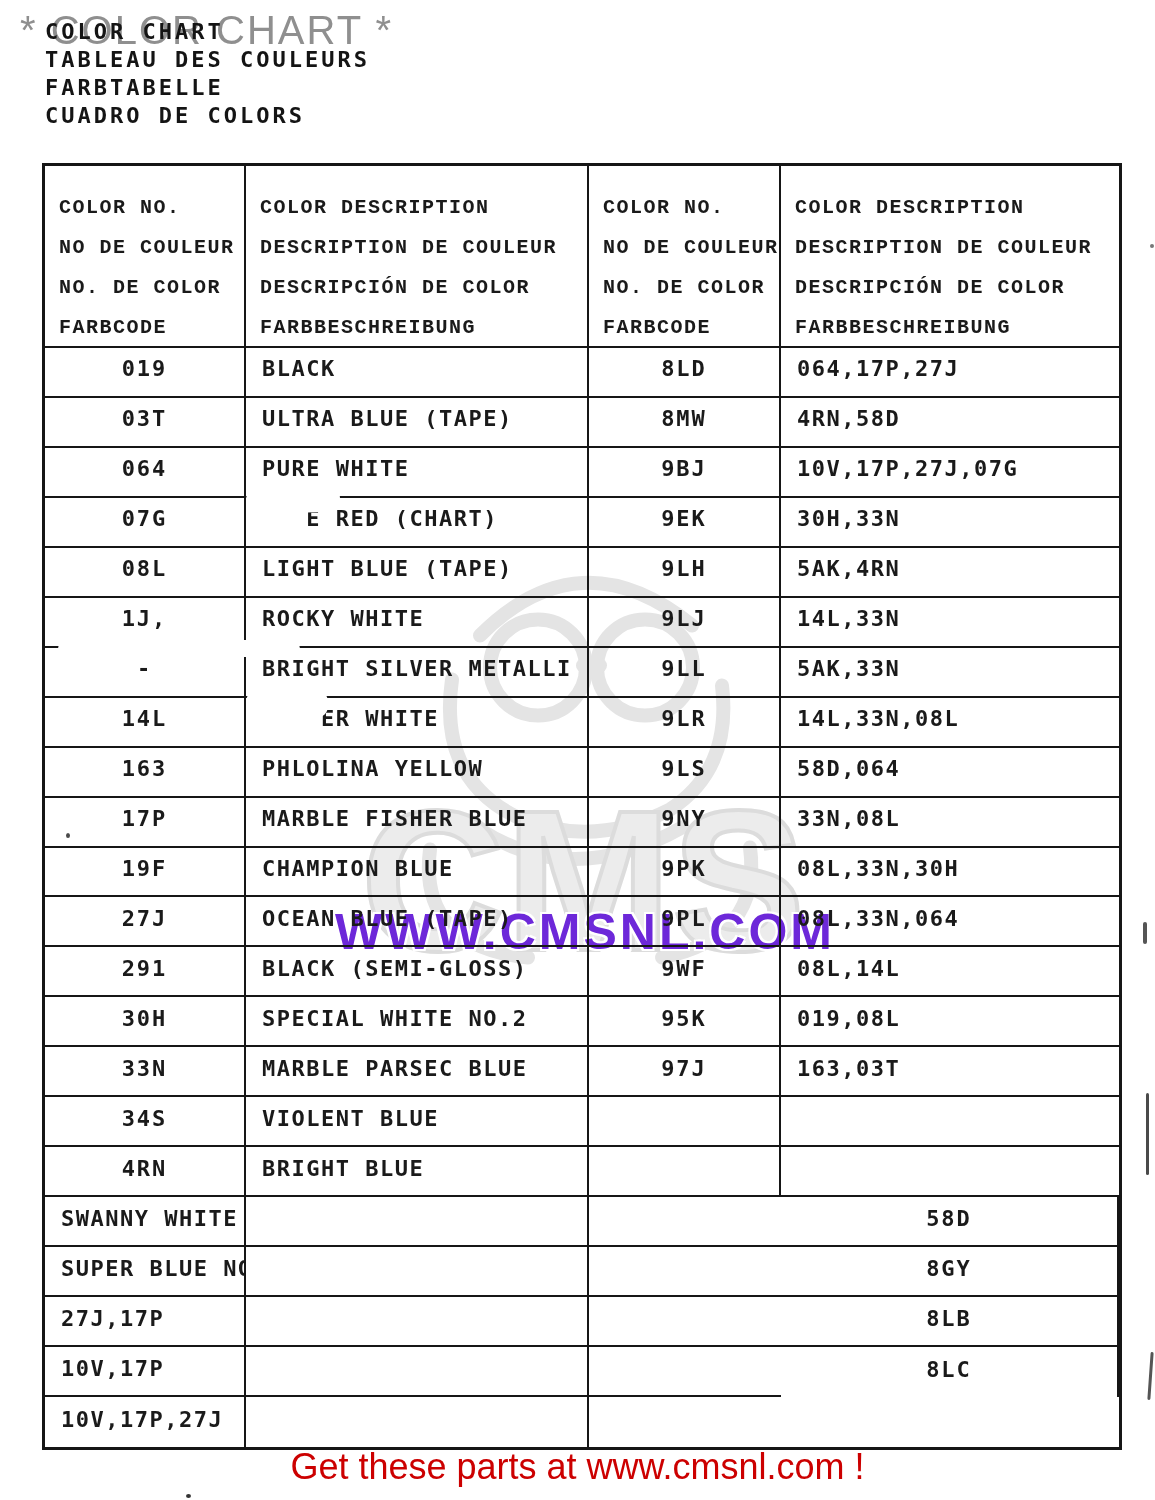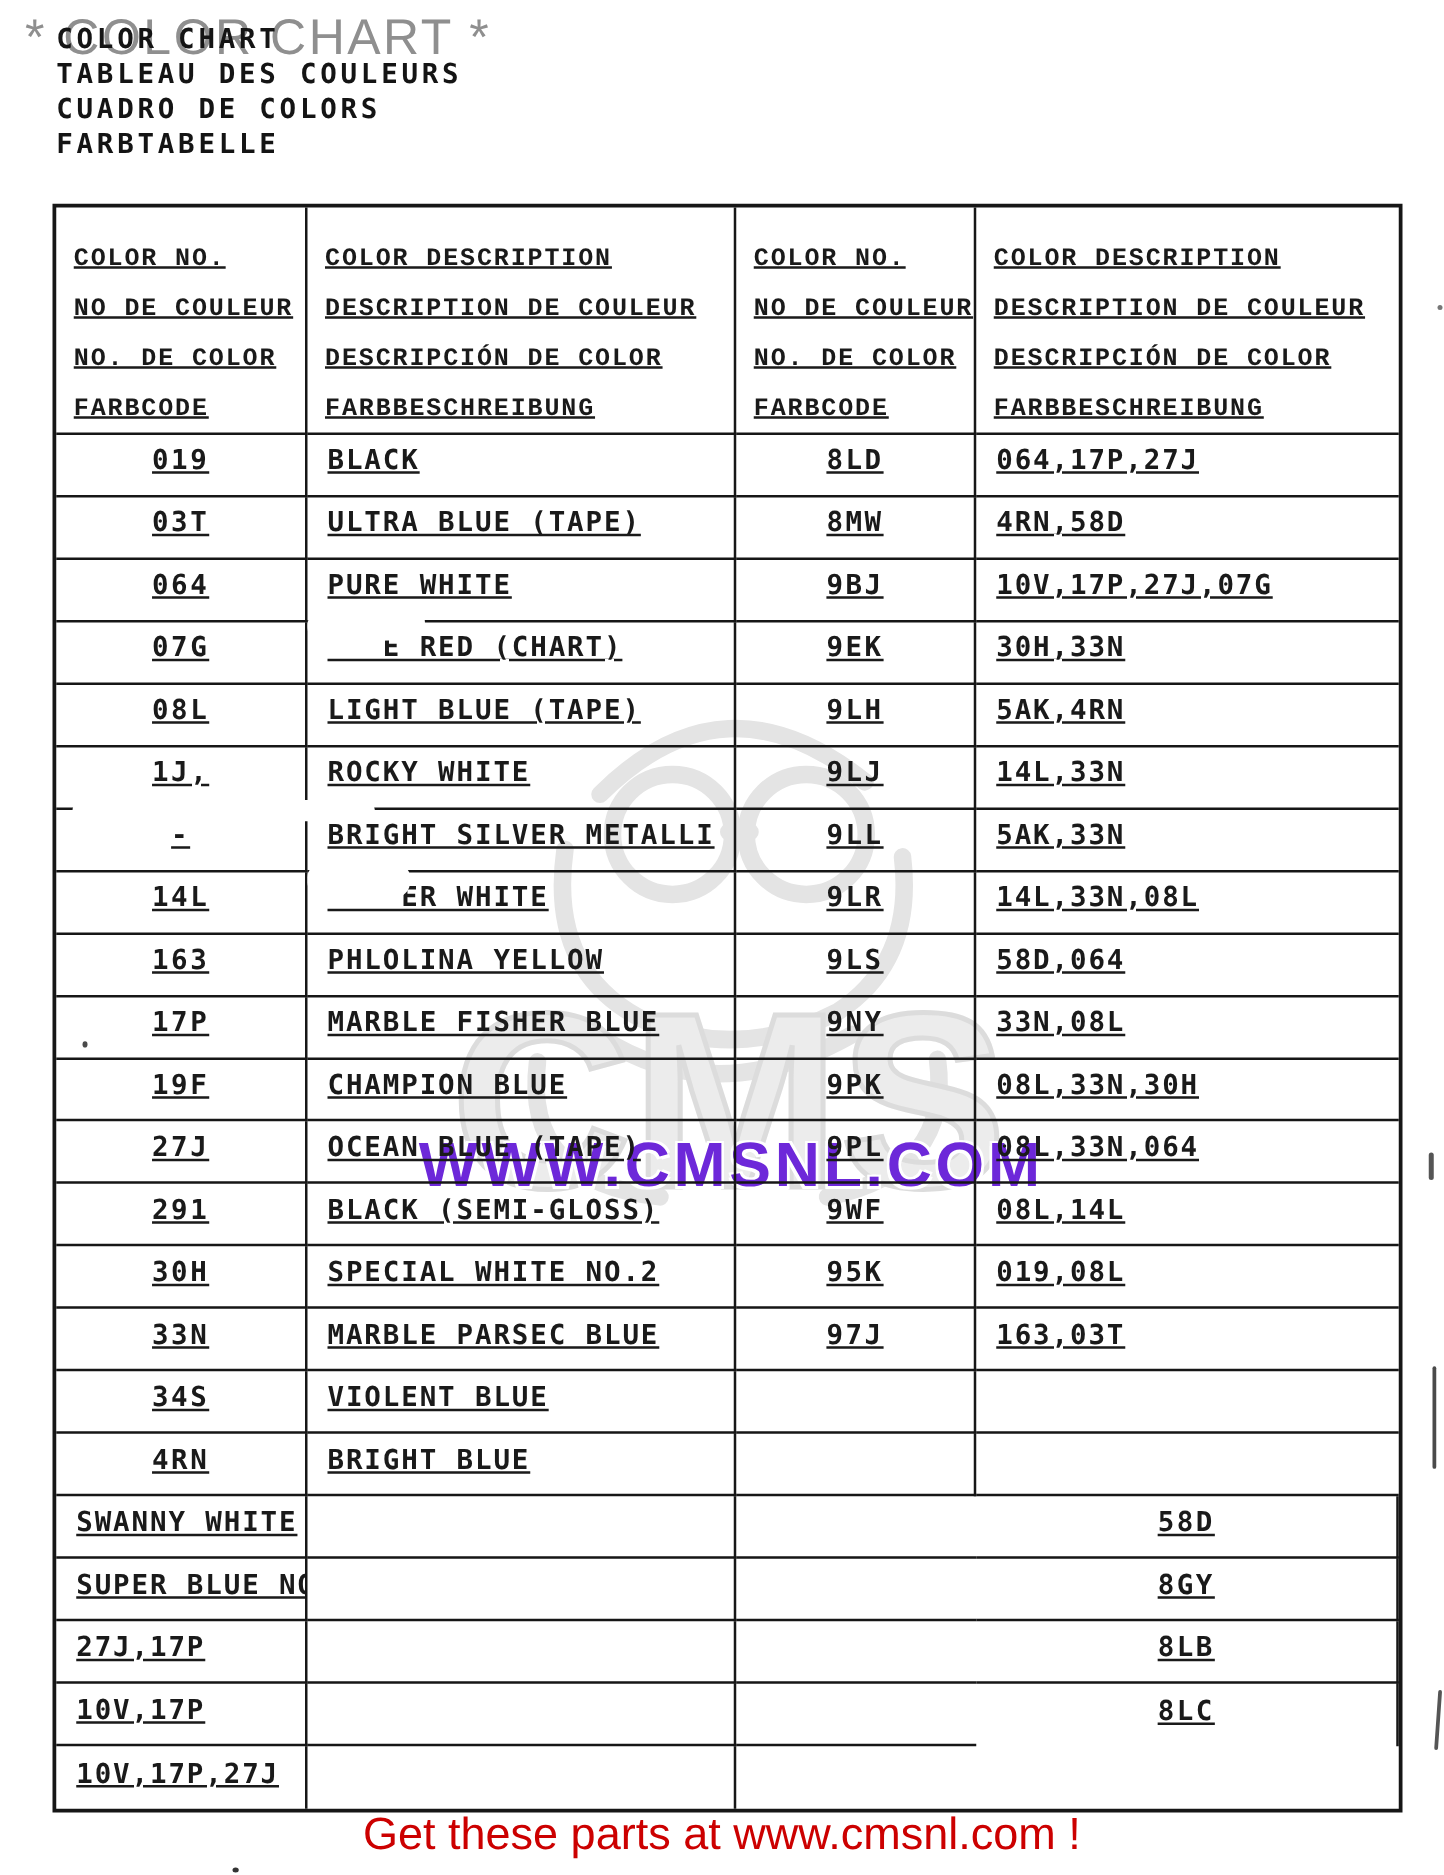--- a/index.html
+++ b/index.html
@@ -19,21 +19,21 @@
   .wm-url{position:absolute;left:335px;top:903px;width:490px;z-index:0;
       text-align:center;font-family:"Liberation Sans",sans-serif;font-weight:bold;
       font-size:50px;color:#6d28d9;letter-spacing:3px;white-space:nowrap;
       text-shadow:2px 2px 0 #fff,-2px -2px 0 #fff,2px -2px 0 #fff,-2px 2px 0 #fff;}
 
   
   .color-table{position:absolute;left:42px;top:163px;width:1080px;height:1287px;
       z-index:1;display:grid;box-sizing:border-box;
       grid-template-columns:201px 343px 192px 1fr;
       grid-template-rows:182px repeat(22,1fr);
-      border:3px solid #161616;background:transparent;text-decoration:underline;}
+      border:3px solid #161616;background:transparent;}
   .cell{border-right:2px solid #161616;border-bottom:2px solid #161616;
       box-sizing:border-box;overflow:hidden;}
   .lastcol{border-right:none;}
   .lastrow{border-bottom:none;}
   .hcell{padding:22px 0 0 14px;font:bold 20px "Liberation Mono",monospace;
       letter-spacing:1.5px;}
   .hline{line-height:40px;white-space:nowrap;}
   .code{display:flex;align-items:center;justify-content:center;padding-bottom:6px;
       font:bold 22px "DejaVu Sans Mono",monospace;letter-spacing:2px;}
   .desc{display:flex;align-items:center;padding-left:16px;padding-bottom:6px;
@@ -61,22 +61,22 @@
       font-size:36px;color:#cc0000;white-space:nowrap;}
 </style>
 </head>
 <body>
 
 <div class="overlay-title">* COLOR CHART *</div>
 
 <div class="title-block">
   <div class="title-line">COLOR CHART</div>
   <div class="title-line">TABLEAU DES COULEURS</div>
+  <div class="title-line">FARBTABELLE</div>
   <div class="title-line">CUADRO DE COLORS</div>
-  <div class="title-line">FARBTABELLE</div>
 </div>
 
 <svg class="watermark" viewBox="0 0 510 450" xmlns="http://www.w3.org/2000/svg">
   <g stroke="#e4e4e4" stroke-width="14" fill="none" stroke-linecap="round">
     <path d="M150 118 Q 250 18 362 108"></path>
     <circle cx="208" cy="150" r="48"></circle>
     <circle cx="315" cy="150" r="48"></circle>
     <path d="M253 148 L 270 148"></path>
     <path d="M122 162 Q 108 262 188 300 Q 262 332 340 292 Q 402 252 392 168"></path>
     <path d="M150 312 Q 242 372 352 310"></path>

